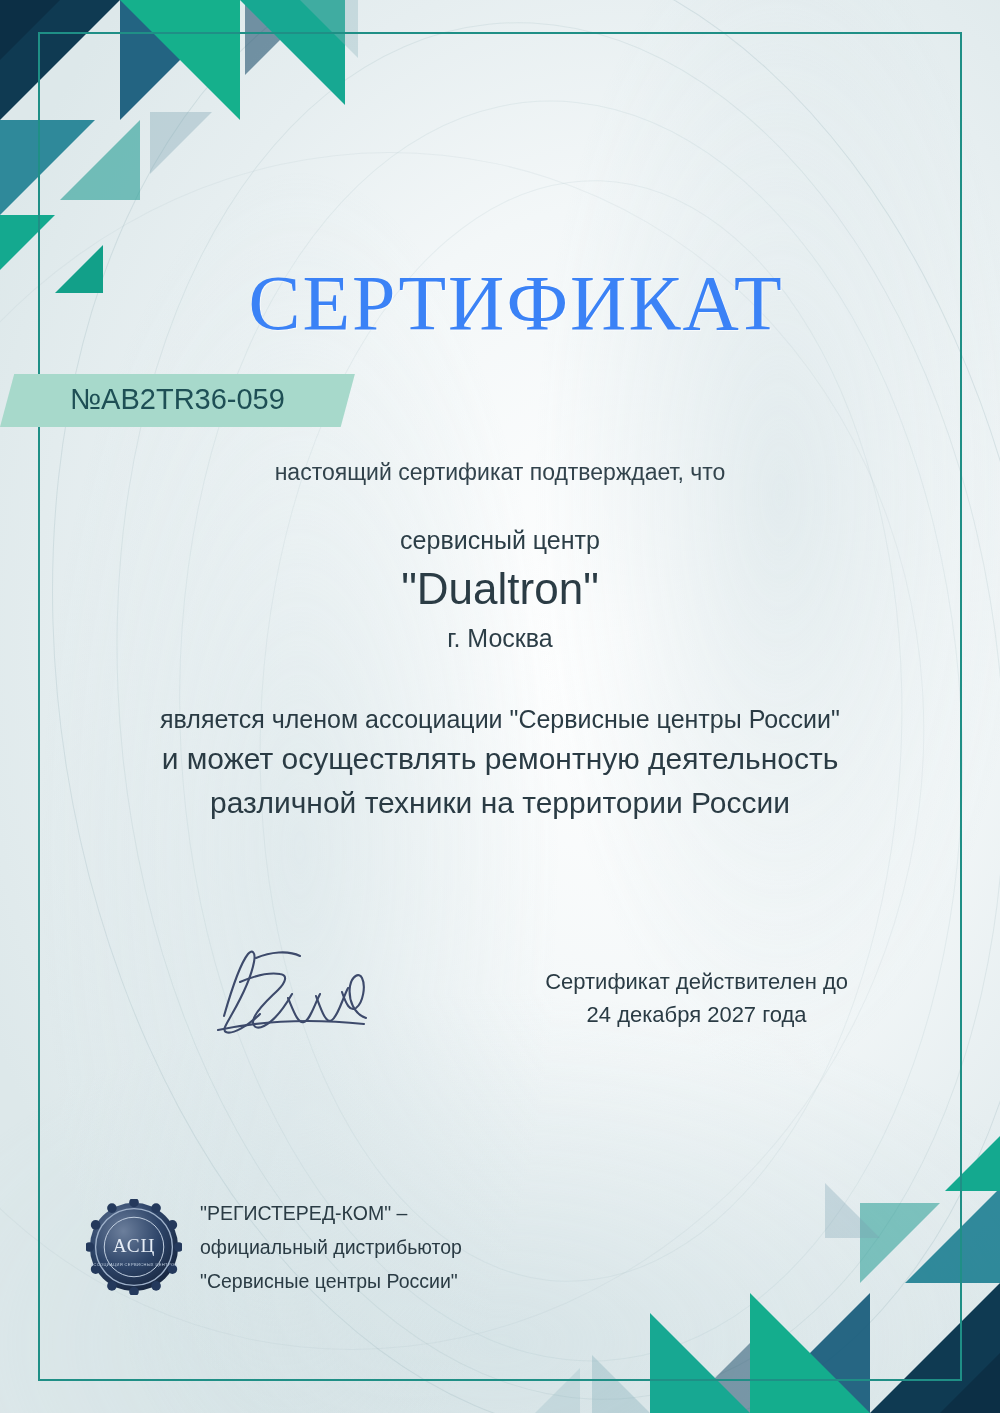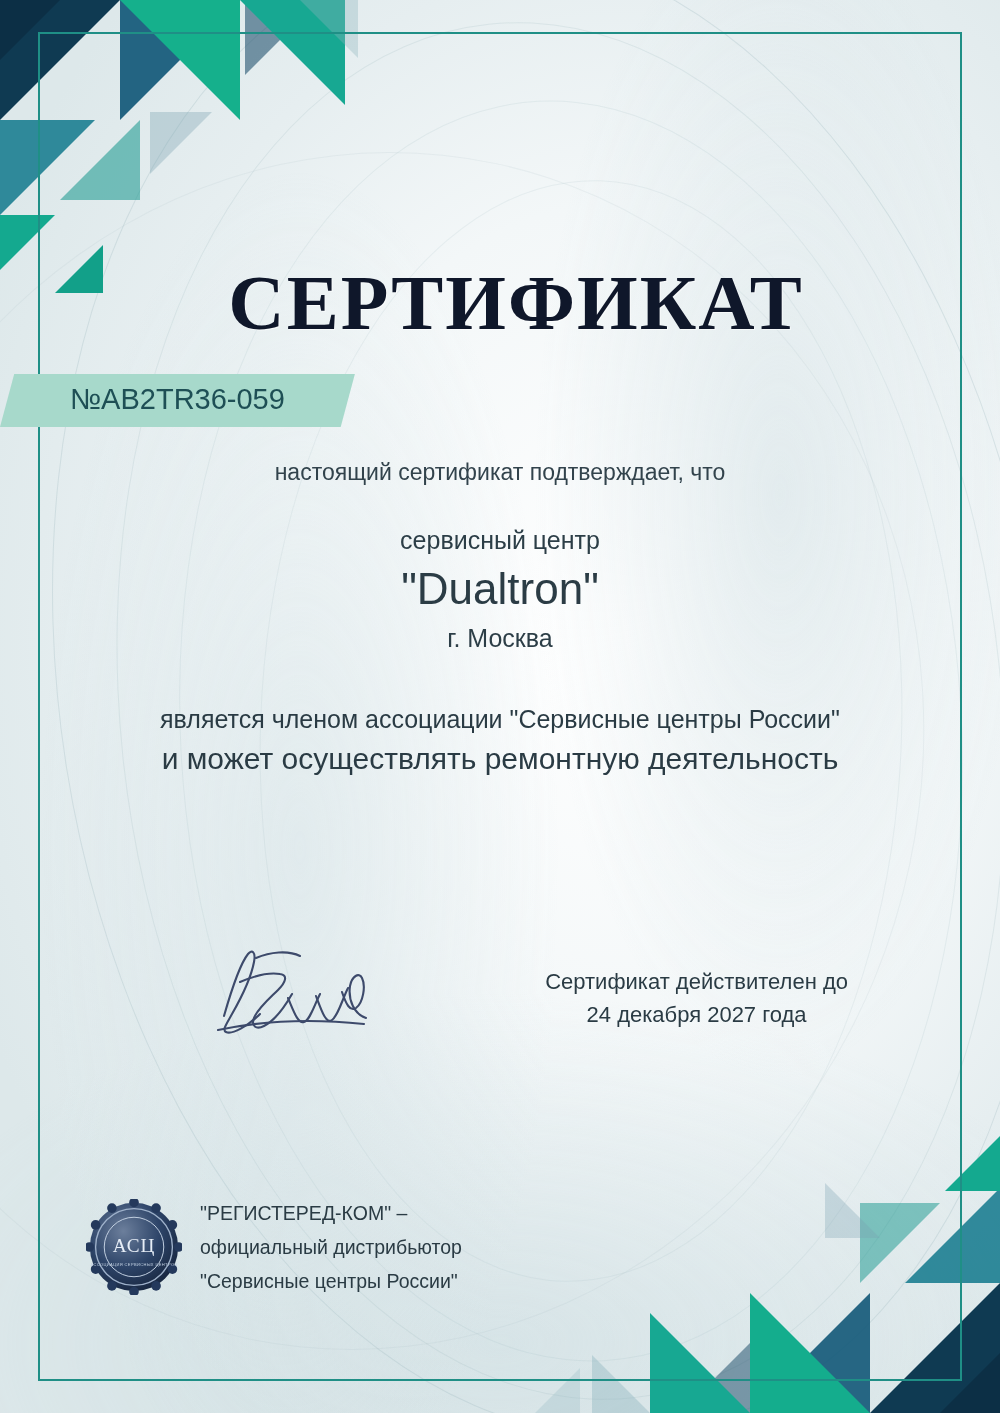--- a/index.html
+++ b/index.html
@@ -87,24 +87,24 @@
   
   .content {
     position: absolute;
     left: 0; right: 0; top: 0;
     text-align: center;
     color: #2a3b44;
   }
   .title {
     margin-top: 258px;
     font-family: "Liberation Serif", serif;
-    font-weight: bold;
+    font-weight: normal;
     font-size: 78px;
     letter-spacing: 2px;
-    color: #0f172a;
+    color: #3b82f6;
     text-shadow: 1px 1px 0 rgba(255,255,255,.6);
     padding-left: 32px;
   }
   .number-wrap {
     margin-top: 26px;
     display: flex;
   }
   .number-band {
     position: relative;
     background: #a7d9cb;
@@ -243,20 +243,21 @@
 
     <div class="sc-label">сервисный центр</div>
 
     <div class="sc-name">"Dualtron"</div>
 
     <div class="sc-city">г. Москва</div>
 
     <div class="body-block">
       <div class="body-line-1">является членом ассоциации "Сервисные центры России"</div>
       <div class="body-line-2">и может осуществлять ремонтную деятельность</div>
+      <div class="body-line-3">различной техники на территории России</div>
     </div>
   </div>
 
   <svg class="signature" viewBox="0 0 200 120">
     <g fill="none" stroke="#3d4a6b" stroke-width="2.1" stroke-linecap="round" stroke-linejoin="round">
       <path d="M28 78 C36 50, 44 26, 52 16 C56 11, 60 14, 58 24 C55 40, 44 62, 36 76 C30 87, 26 92, 30 94 C36 97, 52 88, 64 76"></path>
       <path d="M44 44 C58 38, 72 34, 84 36 C92 37, 90 44, 82 52 C74 60, 62 70, 58 80 C55 88, 60 92, 68 88 C78 83, 88 70, 96 56"></path>
       <path d="M92 60 C98 74, 102 86, 108 84 C114 82, 118 68, 124 56"></path>
       <path d="M120 58 C126 74, 130 86, 136 82 C142 78, 146 62, 152 50"></path>
       <path d="M146 54 C150 66, 154 74, 160 70 C167 65, 170 48, 166 40 C163 34, 156 38, 154 48 C152 62, 158 76, 170 80"></path>

